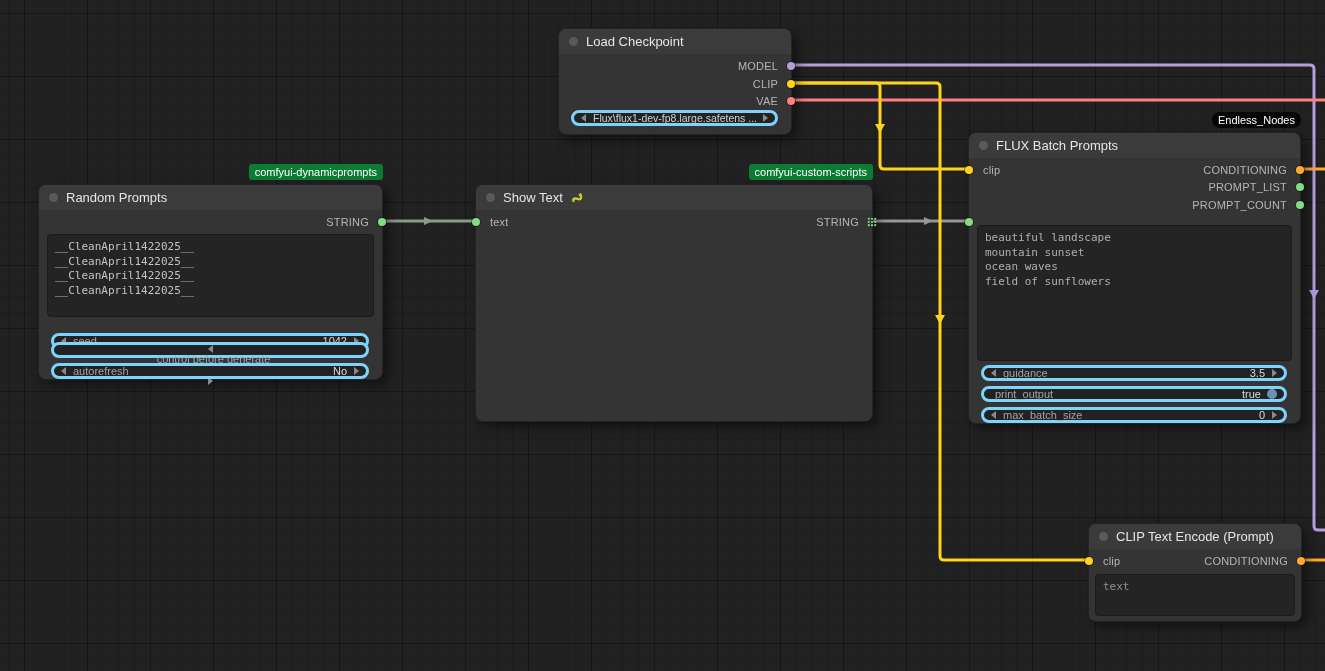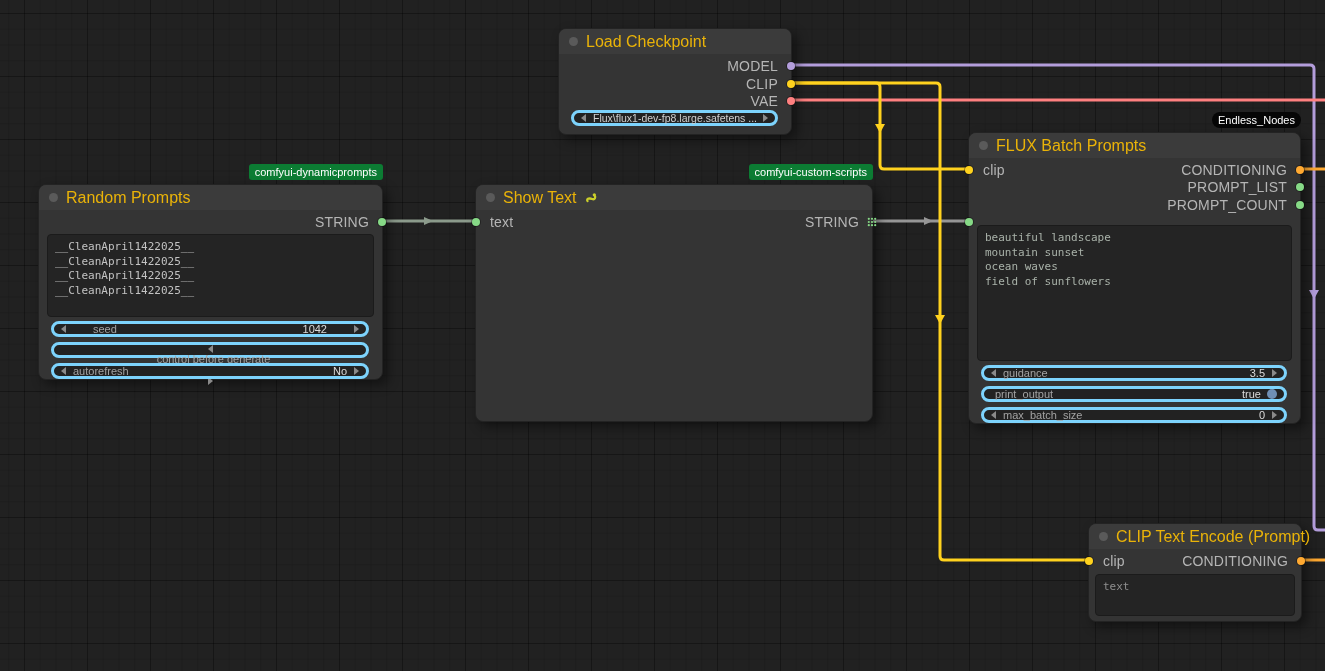--- a/index.html
+++ b/index.html
@@ -21,25 +21,25 @@
   .links { position: absolute; left: 0; top: 0; }
 
   .node {
     position: absolute; background: #343434; border: 1px solid #232323;
     border-radius: 8px; box-shadow: 5px 5px 12px rgba(0,0,0,.45);
   }
   .titlebar {
     position: absolute; left: 0; right: 0; top: 0; height: 25px; background: #3b3b3b;
     border-radius: 7px 7px 0 0; display: flex; align-items: center; gap: 8px; padding: 0 10px;
   }
-  .title { font-size: 16px; color: #eab308; white-space: nowrap; }
+  .title { font-size: 13px; color: #e5e5e5; white-space: nowrap; }
   .cdot { width: 9px; height: 9px; border-radius: 50%; background: #5a5a5a; flex: none; }
 
   .slot-row { position: absolute; left: 0; right: 0; height: 16px; }
-  .slot-label { position: absolute; top: 50%; transform: translateY(-50%); font-size: 14px; color: #b5b5b5; white-space: nowrap; letter-spacing: .2px; }
+  .slot-label { position: absolute; top: 50%; transform: translateY(-50%); font-size: 11px; color: #b5b5b5; white-space: nowrap; letter-spacing: .2px; }
   .slot-label.l { left: 14px; }
   .slot-label.r { right: 13px; }
   .dot { position: absolute; top: 50%; width: 8px; height: 8px; border-radius: 50%; transform: translateY(-50%); box-shadow: 0 0 0 1px rgba(0,0,0,.35); }
   .dot.in  { left: -4px; }
   .dot.out { right: -4px; }
   .c-model { background: #b39ddb; } .c-clip { background: #ffd21e; }
   .c-vae { background: #ff8080; }   .c-cond { background: #ffa931; }
   .c-str { background: #86d986; }
   .grid-icon { position: absolute; right: -5px; top: 50%; transform: translateY(-50%); }
 
@@ -123,21 +123,21 @@
       <span class="title">Random Prompts</span>
     </div>
     <div class="slot-row" style="top:29px;">
       <span class="slot-label r">STRING</span>
       <span class="dot out c-str"></span>
     </div>
     <pre class="ta" style="top:49px; height:83px;">__CleanApril1422025__
 __CleanApril1422025__
 __CleanApril1422025__
 __CleanApril1422025__</pre>
-    <div class="pill" style="top:136px;gap:20px;">
+    <div class="pill" style="top:148px;">
       <span class="tri l"></span>
       <span class="wname">seed</span>
       <span class="wval">1042</span>
       <span class="tri r"></span>
     </div>
     <div class="pill" style="top:157px;flex-direction:column;">
       <span class="tri l"></span>
       <span class="wname">control before generate</span>
       <span class="wval">randomize</span>
       <span class="tri r"></span>

